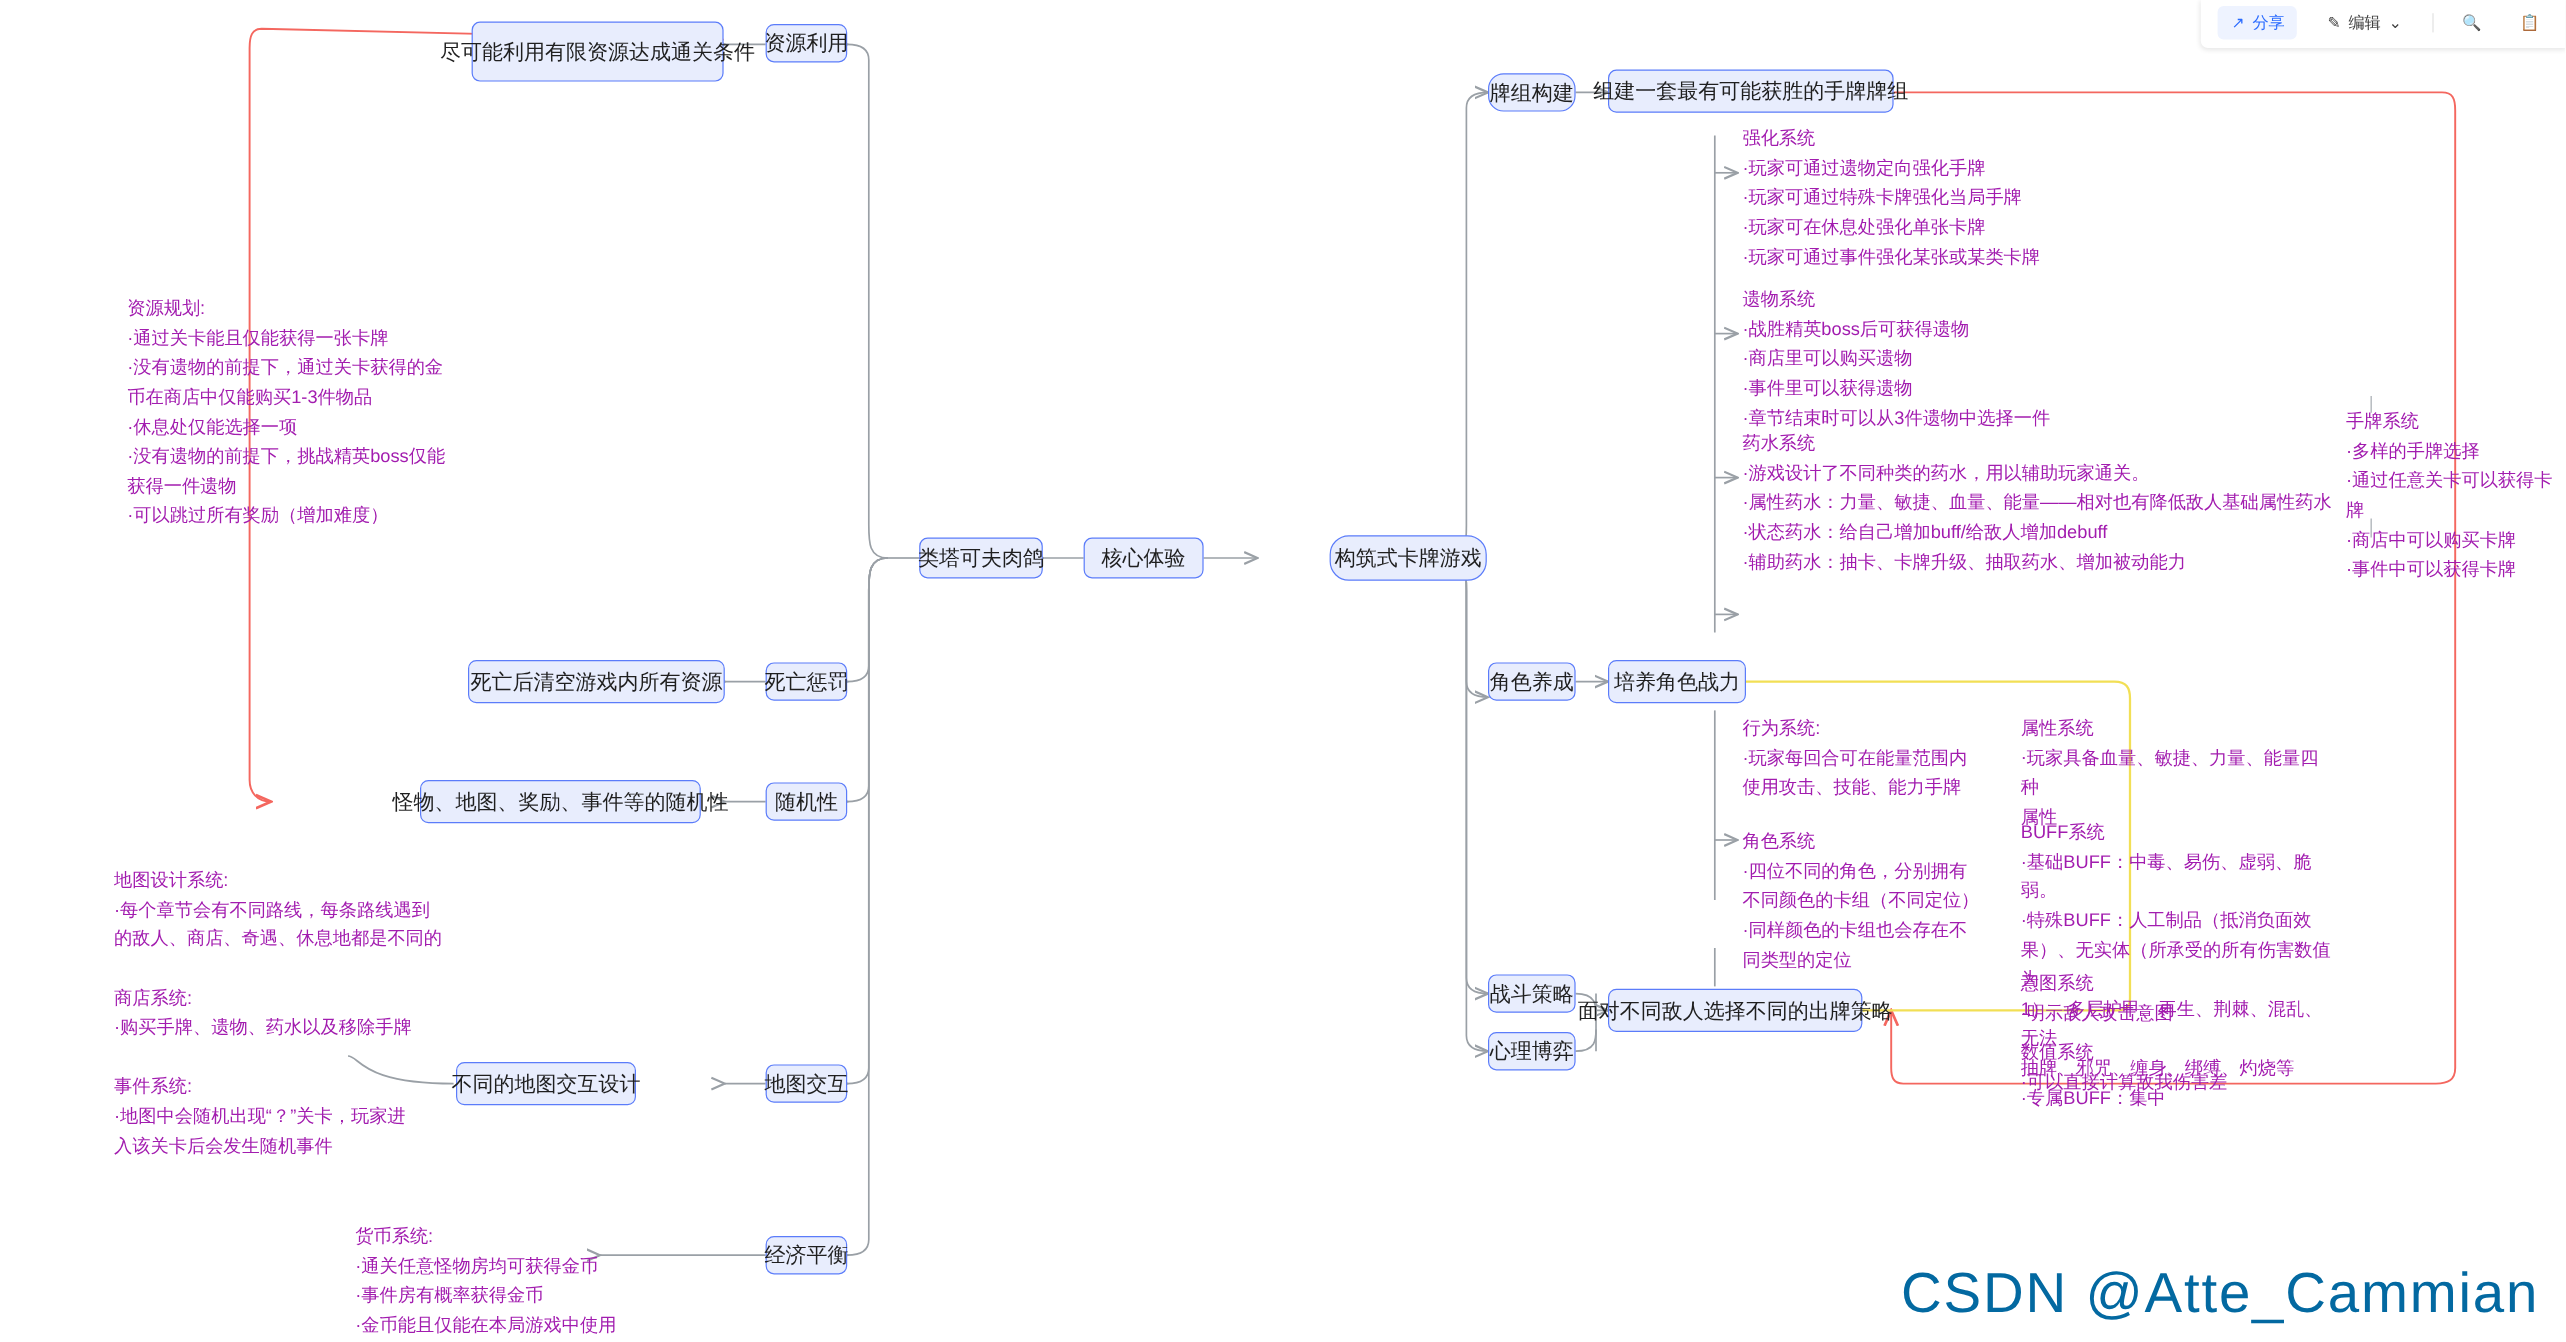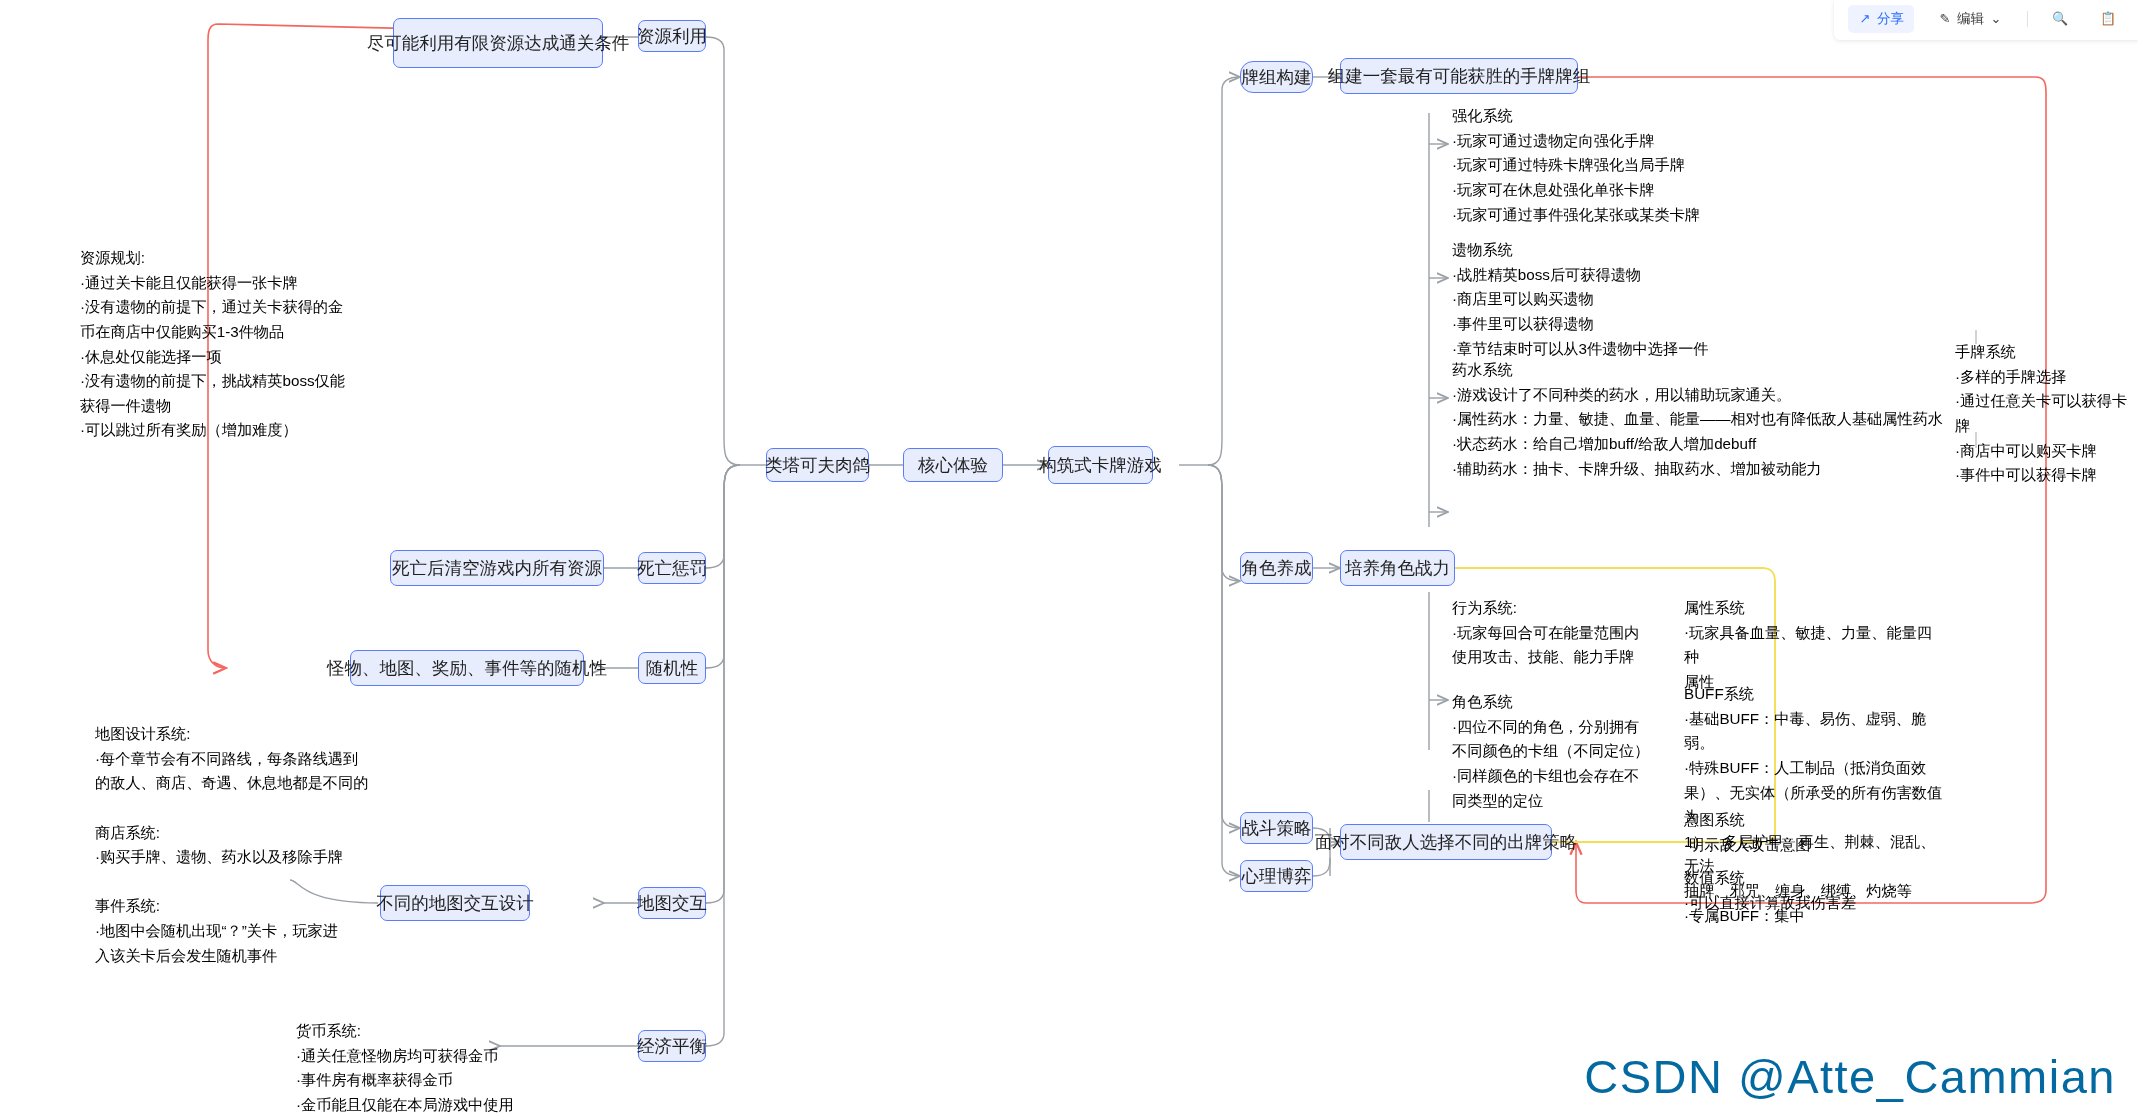--- a/index.html
+++ b/index.html
@@ -32,21 +32,21 @@
     font-size: 17.5px;
     line-height: 1.2;
     display: flex;
     align-items: center;
     justify-content: center;
     white-space: nowrap;
     padding: 0 12px;
   }
   .note {
     position: absolute;
-    color: #000000;
+    color: #a21caf;
     font-size: 15.2px;
     line-height: 1.62;
     white-space: pre-wrap;
     box-sizing: border-box;
   }
   .watermark {
     position: absolute;
     right: 22px;
     bottom: 14px;
     font-size: 47px;
@@ -185,21 +185,21 @@
     <g stroke="#b9bdc2" stroke-width="1.3" fill="none">
       <path d="M1976,330 L1976,344"></path>
       <path d="M1976,432 L1976,448"></path>
     </g>
   </svg>
 
   <div class="node" style="left:766px; top:448px; width:103px; height:34px;">类塔可夫肉鸽</div>
 
   <div class="node" style="left:903px; top:448px; width:100px; height:34px;">核心体验</div>
 
-  <div class="node" style="left:1048px; top:446px; width:105px; height:38px;">构筑式卡牌游戏</div>
+  <div class="node" style="left:1108px; top:446px; width:131px; height:38px;border-radius:16px;">构筑式卡牌游戏</div>
 
   <div class="node" style="left:638px; top:20px; width:68px; height:32px;">资源利用</div>
 
   <div class="node" style="left:638px; top:552px; width:68px; height:32px;">死亡惩罚</div>
 
   <div class="node" style="left:638px; top:652px; width:68px; height:32px;">随机性</div>
 
   <div class="node" style="left:638px; top:887px; width:68px; height:32px;">地图交互</div>
 
   <div class="node" style="left:638px; top:1030px; width:68px; height:32px;">经济平衡</div>
@@ -219,21 +219,21 @@
   <div class="node" style="left:1240px; top:812px; width:73px; height:32px;">战斗策略</div>
 
   <div class="node" style="left:1240px; top:860px; width:73px; height:32px;">心理博弈</div>
 
   <div class="node" style="left:1340px; top:58px; width:238px; height:36px;">组建一套最有可能获胜的手牌牌组</div>
 
   <div class="node" style="left:1340px; top:550px; width:115px; height:36px;">培养角色战力</div>
 
   <div class="node" style="left:1340px; top:824px; width:212px; height:36px;">面对不同敌人选择不同的出牌策略</div>
 
-  <div class="note" style="left:80px; top:246px; width:290px;">资源规划:
+  <div class="note" style="left:106px; top:246px; width:290px;">资源规划:
 ·通过关卡能且仅能获得一张卡牌
 ·没有遗物的前提下，通过关卡获得的金
 币在商店中仅能购买1-3件物品
 ·休息处仅能选择一项
 ·没有遗物的前提下，挑战精英boss仅能
 获得一件遗物
 ·可以跳过所有奖励（增加难度）</div>
 
   <div class="note" style="left:95px; top:722px; width:300px;">地图设计系统:
 ·每个章节会有不同路线，每条路线遇到

